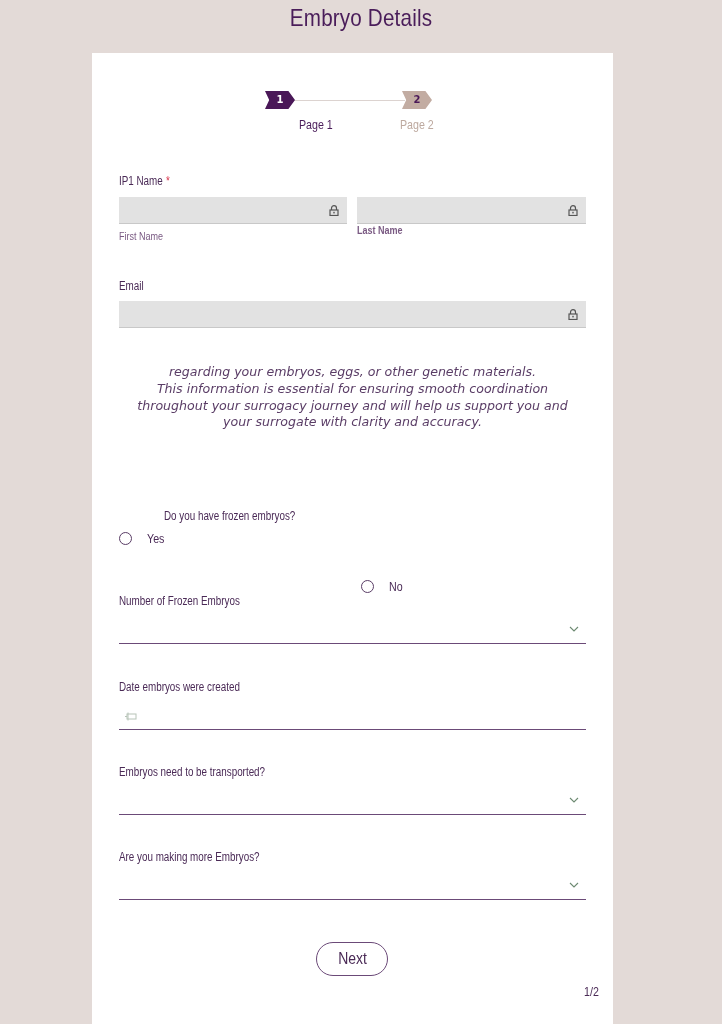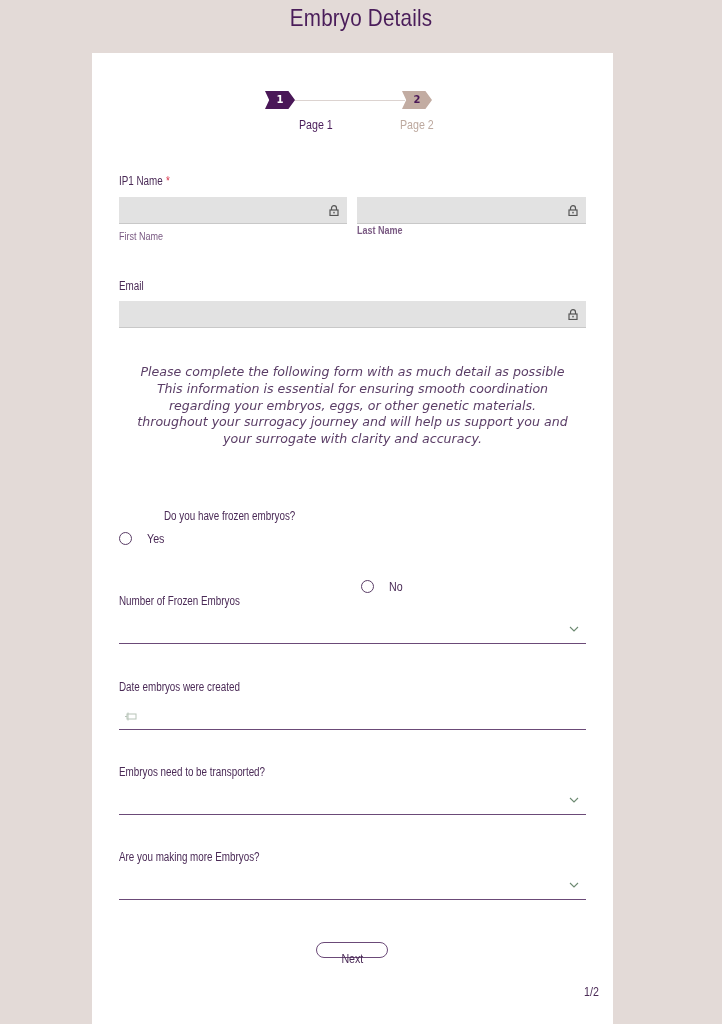--- a/index.html
+++ b/index.html
@@ -57,23 +57,23 @@
   .radio-text { font-size: 13px; color: #4a2a56; }
 
   .underline-field {
     position: absolute; left: 27px; width: 467px; height: 27px;
     border-bottom: 1.5px solid #6b4a78; box-sizing: border-box; cursor: pointer;
   }
   .chev { position: absolute; right: 7px; top: 9px; width: 10px; height: 6px; }
   .cal-icon { position: absolute; left: 5px; top: 9px; width: 13px; height: 9px; }
 
   .next-btn {
-    position: absolute; left: 224px; top: 889px; width: 72px; height: 16px;
+    position: absolute; left: 224px; top: 889px; width: 72px; height: 34px;
     border: 1.3px solid #6b4a78; border-radius: 17px; box-sizing: border-box;
-    background: #fff; text-align: center; line-height: 31px; font-size: 13px; color: #4a2a56;
+    background: #fff; text-align: center; line-height: 31px; font-size: 17px; color: #4a2a56;
     cursor: pointer;
   }
   .pager { position: absolute; left: 492px; top: 931px; font-size: 13px; color: #4a2a56; }
 </style>
 </head>
 <body>
 
 <div class="page-title">Embryo Details</div>
 
 <div class="card">
@@ -109,23 +109,22 @@
   <div class="label" style="top:226px;"><span class="cond">Email</span></div>
   <div class="locked-input" style="left:27px; top:248px; width:467px;">
     <svg class="lock-icon" viewBox="0 0 10 11">
         <path d="M2.5 5V3.2a2.5 2.5 0 0 1 5 0V5" fill="none" stroke="#555" stroke-width="1.2"></path>
         <rect x="1" y="5" width="8" height="5.5" fill="none" stroke="#555" stroke-width="1.2"></rect>
         <rect x="4.3" y="6.8" width="1.4" height="1.6" fill="#555"></rect>
       </svg>
   </div>
 
   <div class="intro">
-    <div>Please complete the following form with as much detail as possible</div>
+    <div>regarding your embryos, eggs, or other genetic materials.</div>
     <div>This information is essential for ensuring smooth coordination</div>
-    <div>regarding your embryos, eggs, or other genetic materials.</div>
     <div>throughout your surrogacy journey and will help us support you and</div>
     <div>your surrogate with clarity and accuracy.</div>
   </div>
 
   <div class="label" style="top:456px;margin-left:45px;"><span class="cond">Do you have frozen embryos?</span></div>
   <div class="radio" style="left:27px; top:478px;">
     <div class="radio-circle"></div>
     <span class="radio-text"><span class="cond">Yes</span></span>
   </div>
   <div class="radio" style="left:269px; top:478px;margin-top:48px;">

